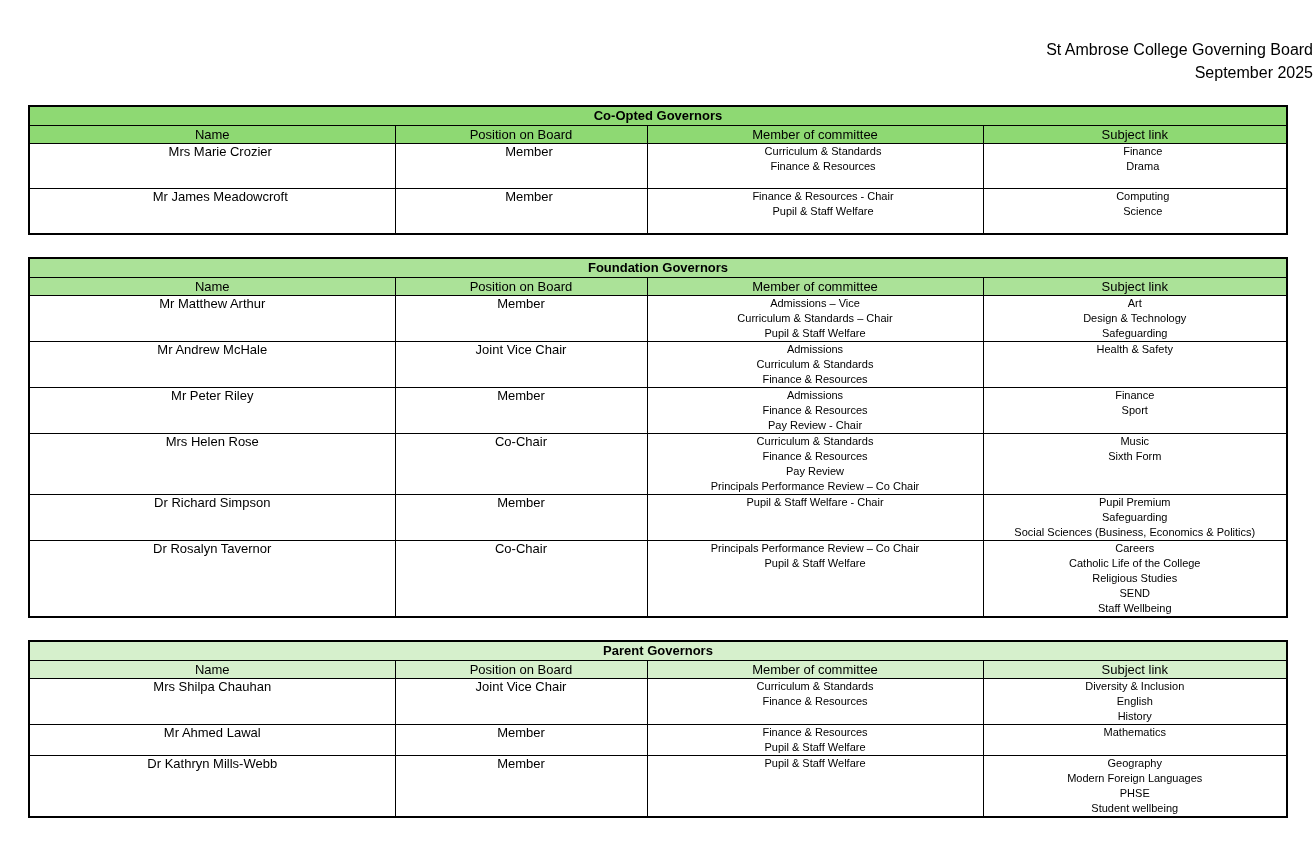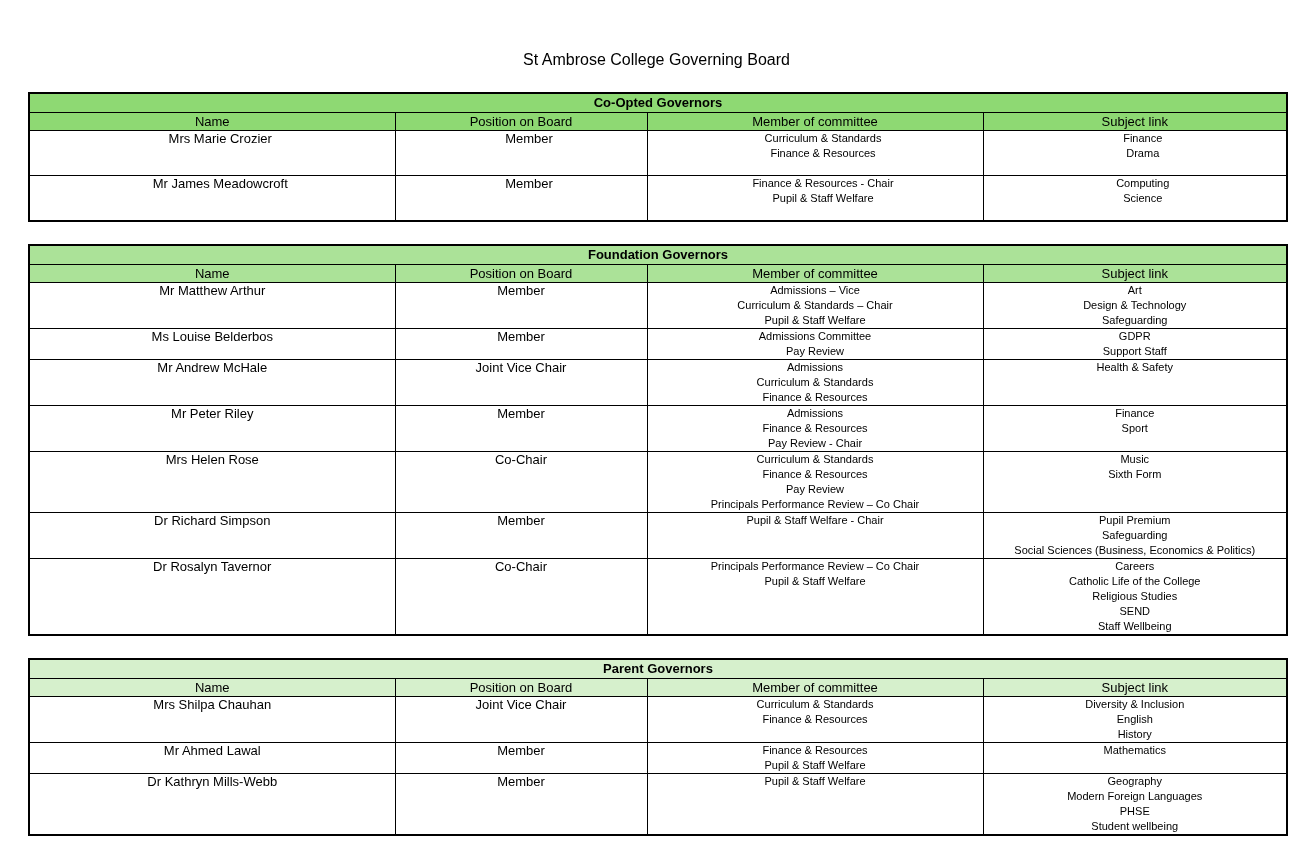--- a/index.html
+++ b/index.html
@@ -10,22 +10,22 @@
     font-family: "Liberation Sans", sans-serif;
     color: #000000;
   }
   .page {
     width: 1313px;
     height: 867px;
     position: relative;
     overflow: hidden;
   }
   .doc-title {
-    padding-top: 48px;
-    text-align: center;
+    padding-top: 38px;
+    text-align: right;
     font-size: 16px;
     line-height: 23px;
   }
   .tables-container {
     margin: 21px 27px 16px 28px;
     border-radius: 8px;
   }
   table.gov-table {
     border-collapse: collapse;
     table-layout: fixed;
@@ -63,20 +63,21 @@
   }
   
   table.t0 tbody td { height: 44px; padding-left: 16px; }
 </style>
 </head>
 <body>
 
 <div class="page">
   <div class="doc-title">
     <div>St Ambrose College Governing Board</div>
+    <div>September 2025</div>
   </div>
   <div class="tables-container">
       <table class="gov-table t0">
         <colgroup>
           <col style="width: 366px;">
           <col style="width: 252px;">
           <col style="width: 336px;">
           <col style="width: 304px;">
         </colgroup>
         <thead>
@@ -144,32 +145,20 @@
               <div class="line">Curriculum &amp; Standards – Chair</div>
               <div class="line">Pupil &amp; Staff Welfare</div>
             </td>
             <td class="multi-cell">
               <div class="line">Art</div>
               <div class="line">Design &amp; Technology</div>
               <div class="line">Safeguarding</div>
             </td>
           </tr>
           <tr>
-            <td class="name-cell">Ms Louise Belderbos</td>
-            <td class="pos-cell">Member</td>
-            <td class="multi-cell">
-              <div class="line">Admissions Committee</div>
-              <div class="line">Pay Review</div>
-            </td>
-            <td class="multi-cell">
-              <div class="line">GDPR</div>
-              <div class="line">Support Staff</div>
-            </td>
-          </tr>
-          <tr>
             <td class="name-cell">Mr Andrew McHale</td>
             <td class="pos-cell">Joint Vice Chair</td>
             <td class="multi-cell">
               <div class="line">Admissions</div>
               <div class="line">Curriculum &amp; Standards</div>
               <div class="line">Finance &amp; Resources</div>
             </td>
             <td class="multi-cell">
               <div class="line">Health &amp; Safety</div>
             </td>

